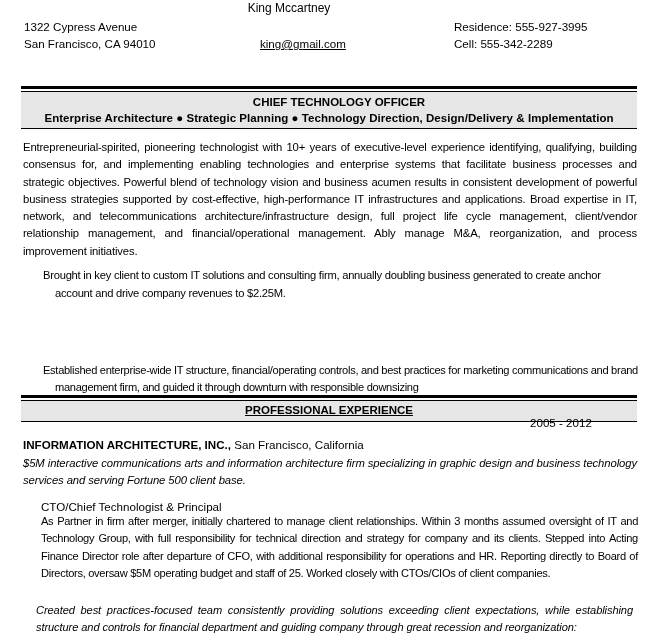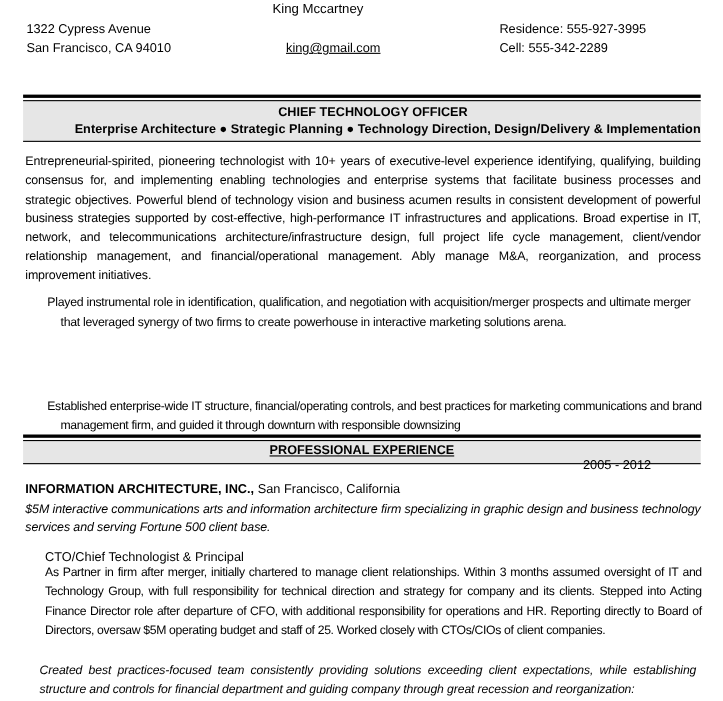--- a/index.html
+++ b/index.html
@@ -20,21 +20,21 @@
     position: absolute; left: 21px; width: 616px;
     border-top: 3px solid #000;
   }
   .band-inner {
     margin-top: 2px; border-top: 1px solid #000; border-bottom: 1.5px solid #000;
     background: #e6e6e6; text-align: center; font-weight: bold;
   }
   .band1 { top: 86px; }
   .band1 .band-inner { height: 36px; }
   .band1 .t1 { padding-top: 3px; font-size: 11.5px; line-height: 15px; padding-left: 20px; }
-  .band1 .t2 { font-size: 11.5px; line-height: 17px; letter-spacing: 0.05px; text-align: right; }
+  .band1 .t2 { font-size: 11.5px; line-height: 17px; letter-spacing: 0.05px; }
   .band2 { top: 395px; }
   .band2 .band-inner { height: 20px; line-height: 19px; font-size: 11.5px; text-decoration: underline; }
 
   .para {
     position: absolute; left: 23px; width: 614px; text-align: justify;
     line-height: 17.3px; font-size: 11.3px; letter-spacing: -0.15px;
   }
   .summary { top: 139px; }
   .bullets { position: absolute; left: 43px; width: 590px; font-size: 11.2px; letter-spacing: -0.25px; }
   .bullet { padding-left: 12px; text-indent: -12px; line-height: 17.5px; margin-bottom: 4px; }
@@ -63,21 +63,21 @@
 <div class="band band1">
   <div class="band-inner">
     <div class="t1">CHIEF TECHNOLOGY OFFICER</div>
     <div class="t2">Enterprise Architecture ● Strategic Planning ● Technology Direction, Design/Delivery &amp; Implementation</div>
   </div>
 </div>
 
 <div class="para summary">Entrepreneurial-spirited, pioneering technologist with 10+ years of executive-level experience identifying, qualifying, building consensus for, and implementing enabling technologies and enterprise systems that facilitate business processes and strategic objectives. Powerful blend of technology vision and business acumen results in consistent development of powerful business strategies supported by cost-effective, high-performance IT infrastructures and applications. Broad expertise in IT, network, and telecommunications architecture/infrastructure design, full project life cycle management, client/vendor relationship management, and financial/operational management. Ably manage M&amp;A, reorganization, and process improvement initiatives.</div>
 
 <div class="bullets bullets1">
-  <div class="bullet">Played instrumental role in identification, qualification, and negotiation with acquisition/merger prospects and ultimate merger that leveraged synergy of two firms to create powerhouse in interactive marketing solutions arena.</div>
+  <div class="bullet">Brought in key client to custom IT solutions and consulting firm, annually doubling business generated to create anchor account and drive company revenues to $2.25M.</div>
 </div>
 <div class="bullet3">Established enterprise-wide IT structure, financial/operating controls, and best practices for marketing communications and brand management firm, and guided it through downturn with responsible downsizing</div>
 
 <div class="band band2">
   <div class="band-inner">PROFESSIONAL EXPERIENCE</div>
 </div>
 
 <div class="abs company"><b>INFORMATION ARCHITECTURE, INC.,</b><span> San Francisco, California</span></div>
 <div class="abs dates">2005 - 2012</div>
 <div class="co-desc">$5M interactive communications arts and information architecture firm specializing in graphic design and business technology services and serving Fortune 500 client base.</div>

